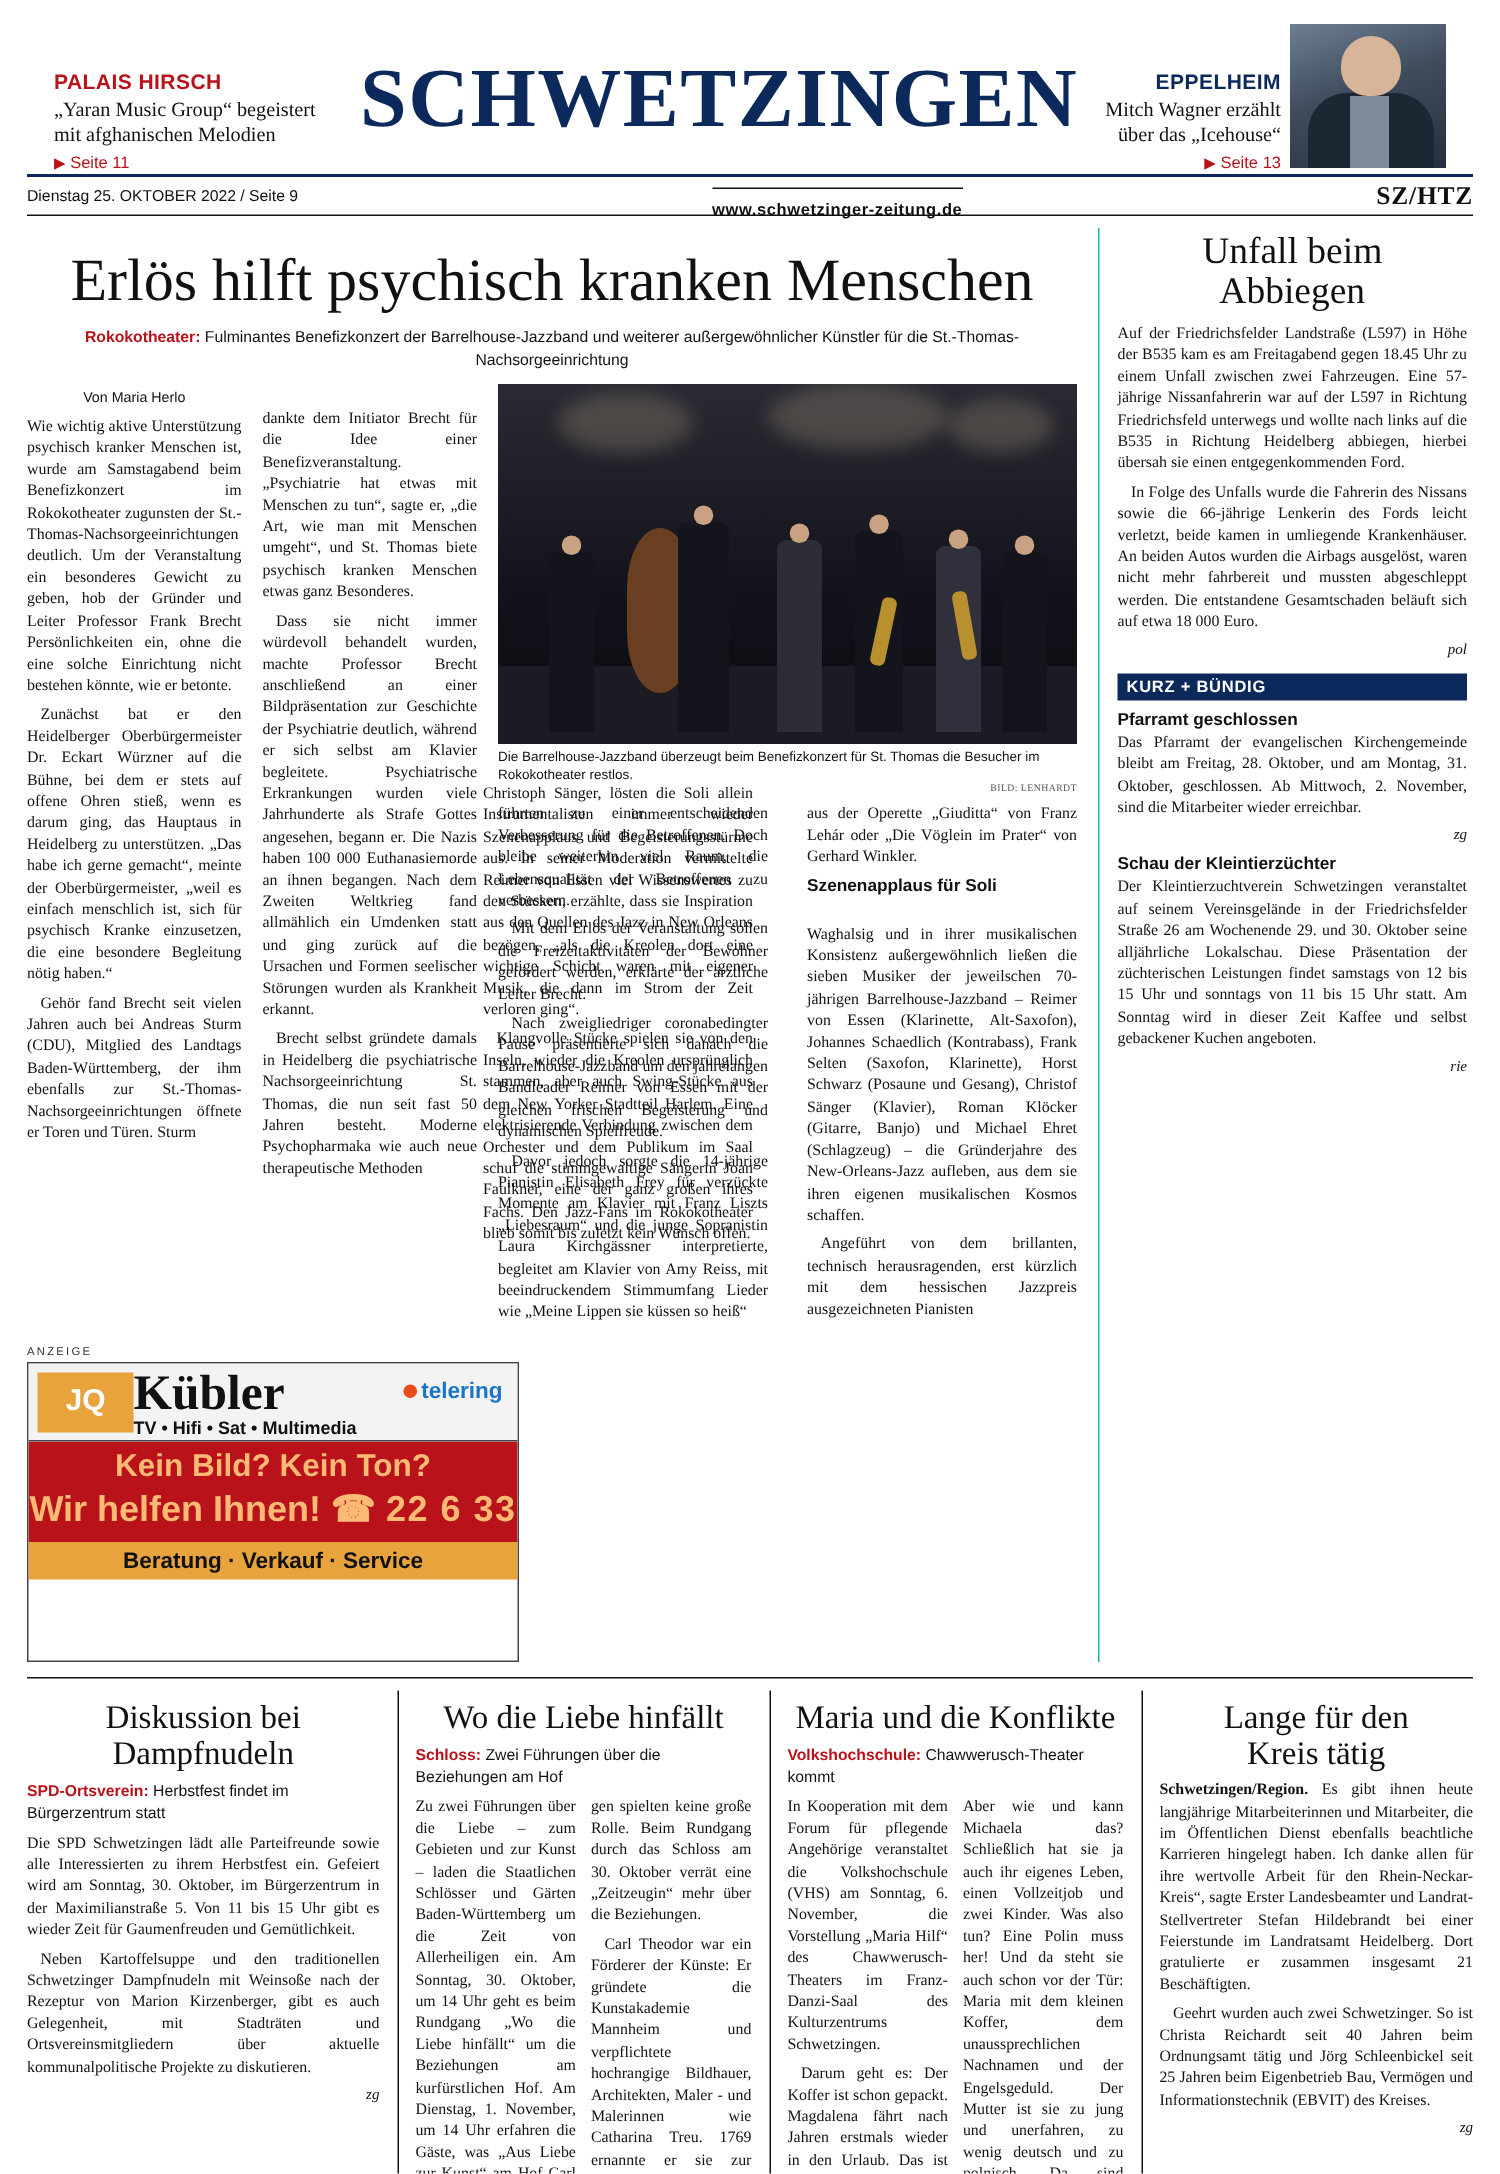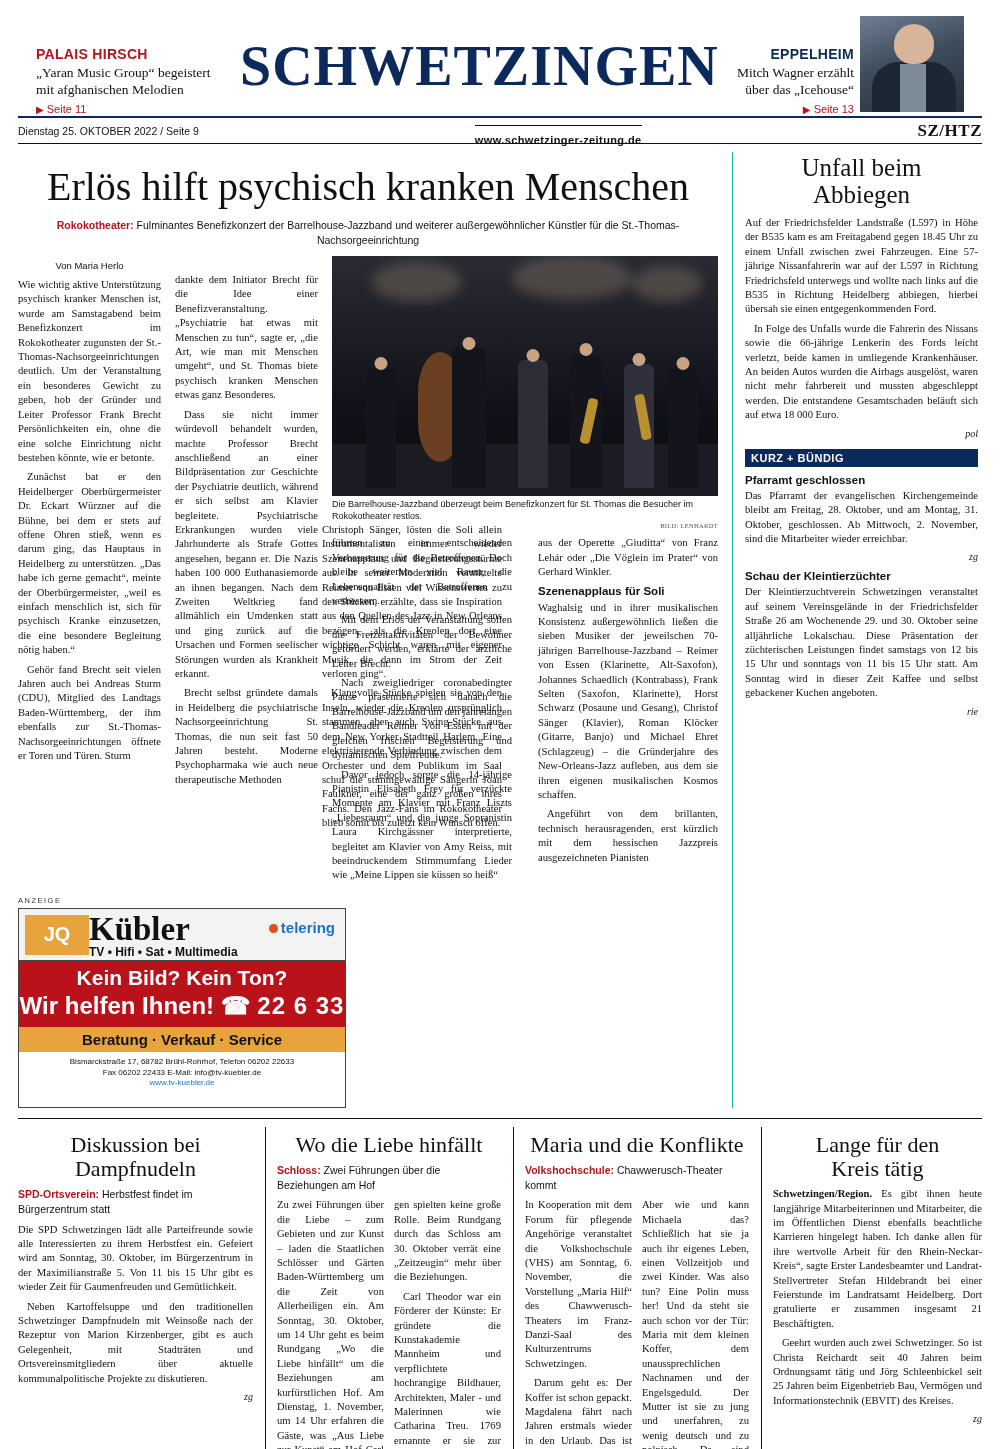--- a/index.html
+++ b/index.html
@@ -91,21 +91,21 @@
   .anz { font-family:"Liberation Sans", sans-serif; font-size:7.5px; letter-spacing:1.5px; color:#333; margin:8px 0 3px 0; }
   .ad {
     width:100%; height:200px; border:1px solid #444; background:#fff; position:relative; overflow:hidden;
   }
   .ad-top { height:52px; background:#f3f3f3; border-bottom:1px solid #444; position:relative; }
   .ad-logo { position:absolute; left:6px; top:6px; width:64px; height:40px; background:#e8a33d; color:#fff; font-family:"Liberation Sans",sans-serif; font-weight:bold; font-size:20px; display:flex; align-items:center; justify-content:center; }
   .ad-brand { position:absolute; left:70px; top:2px; font-family:"Liberation Serif", serif; font-weight:bold; font-size:33px; color:#111; }
   .ad-tele { position:absolute; right:10px; top:10px; font-family:"Liberation Sans", sans-serif; font-size:15px; color:#1b74c6; font-weight:bold; }
   .ad-tele .dot { display:inline-block; width:9px; height:9px; border-radius:50%; background:#e84c1b; margin-right:3px; }
   .ad-srv { position:absolute; left:70px; top:36px; font-family:"Liberation Sans", sans-serif; font-weight:bold; font-size:12px; }
-  .ad-mid { background:#b9121b; color:#ffffff; text-align:center; padding:5px 0 7px 0; }
+  .ad-mid { background:#b9121b; color:#fdba74; text-align:center; padding:5px 0 7px 0; }
   .ad-mid .l1 { font-family:"Liberation Sans", sans-serif; font-weight:bold; font-size:21px; }
   .ad-mid .l2 { font-family:"Liberation Sans", sans-serif; font-weight:bold; font-size:24px; margin-top:2px; }
   .ad-mid .l2 .ph { letter-spacing:1px; }
   .ad-bot { background:#e8a33d; color:#111; text-align:center; font-family:"Liberation Sans", sans-serif; font-weight:bold; font-size:15px; padding:4px 0; }
   .ad-foot { font-family:"Liberation Sans", sans-serif; font-size:8px; text-align:center; line-height:1.35; padding:5px 4px; }
   .ad-foot .mail { color:#1b74c6; }
 
   
   .side-head { font-size:25px; line-height:1.08; text-align:center; margin:2px 0 8px 0; }
   .kurz {
@@ -227,21 +227,21 @@
                 <p>führten zu einer entscheidenden Verbesserung für die Betroffenen. Doch bleibe weiterhin viel Raum, die Lebensqualität der Betroffenen zu verbessern.</p>
                 <p>Mit dem Erlös der Veranstaltung sollen die Freizeitaktivitäten der Bewohner gefördert werden, erklärte der ärztliche Leiter Brecht.</p>
                 <p>Nach zweigliedriger coronabedingter Pause präsentierte sich danach die Barrelhouse-Jazzband um den jahrelangen Bandleader Reimer von Essen mit der gleichen frischen Begeisterung und dynamischen Spielfreude.</p>
                 <p>Davor jedoch sorgte die 14-jährige Pianistin Elisabeth Frey für verzückte Momente am Klavier mit Franz Liszts „Liebesraum“ und die junge Sopranistin Laura Kirchgässner interpretierte, begleitet am Klavier von Amy Reiss, mit beeindruckendem Stimmumfang Lieder wie „Meine Lippen sie küssen so heiß“</p>
               </div>
             </div>
             <div style="width:186px;">
               <div class="body-txt">
                 <p>aus der Operette „Giuditta“ von Franz Lehár oder „Die Vöglein im Prater“ von Gerhard Winkler.</p>
               </div>
-              <div class="k-item-h" style="margin:5px 0 4px 0;">Szenenapplaus für Soli</div>
+              <div class="k-item-h" style="margin:5px 0 20px 0;">Szenenapplaus für Soli</div>
               <div class="body-txt">
                 <p>Waghalsig und in ihrer musikalischen Konsistenz außergewöhnlich ließen die sieben Musiker der jeweilschen 70-jährigen Barrelhouse-Jazzband – Reimer von Essen (Klarinette, Alt-Saxofon), Johannes Schaedlich (Kontrabass), Frank Selten (Saxofon, Klarinette), Horst Schwarz (Posaune und Gesang), Christof Sänger (Klavier), Roman Klöcker (Gitarre, Banjo) und Michael Ehret (Schlagzeug) – die Gründerjahre des New-Orleans-Jazz aufleben, aus dem sie ihren eigenen musikalischen Kosmos schaffen.</p>
                 <p>Angeführt von dem brillanten, technisch herausragenden, erst kürzlich mit dem hessischen Jazzpreis ausgezeichneten Pianisten</p>
                 <p></p>
               </div>
             </div>
           </div>
         </div>
       </div>
 
@@ -263,25 +263,20 @@
           </div>
           <div class="ad-mid">
             <div class="l1">Kein Bild? Kein Ton?</div>
             <div class="l2">
               <span>Wir helfen Ihnen!</span>
               <span>☎</span>
               <span class="ph">22 6 33</span>
             </div>
           </div>
           <div class="ad-bot">Beratung · Verkauf · Service</div>
-          <div class="ad-foot">
-            <div>Bismarckstraße 17, 68782 Brühl-Rohrhof, Telefon 06202 22633</div>
-            <div>Fax 06202 22433 E-Mail: info@tv-kuebler.de</div>
-            <div class="mail">www.tv-kuebler.de</div>
-          </div>
         </div>
       </div>
     </div>
 
     <div class="top-side">
       <div class="side-head">
         <span>Unfall beim</span><br>
         <span>Abbiegen</span>
       </div>
       <div class="body-txt">

